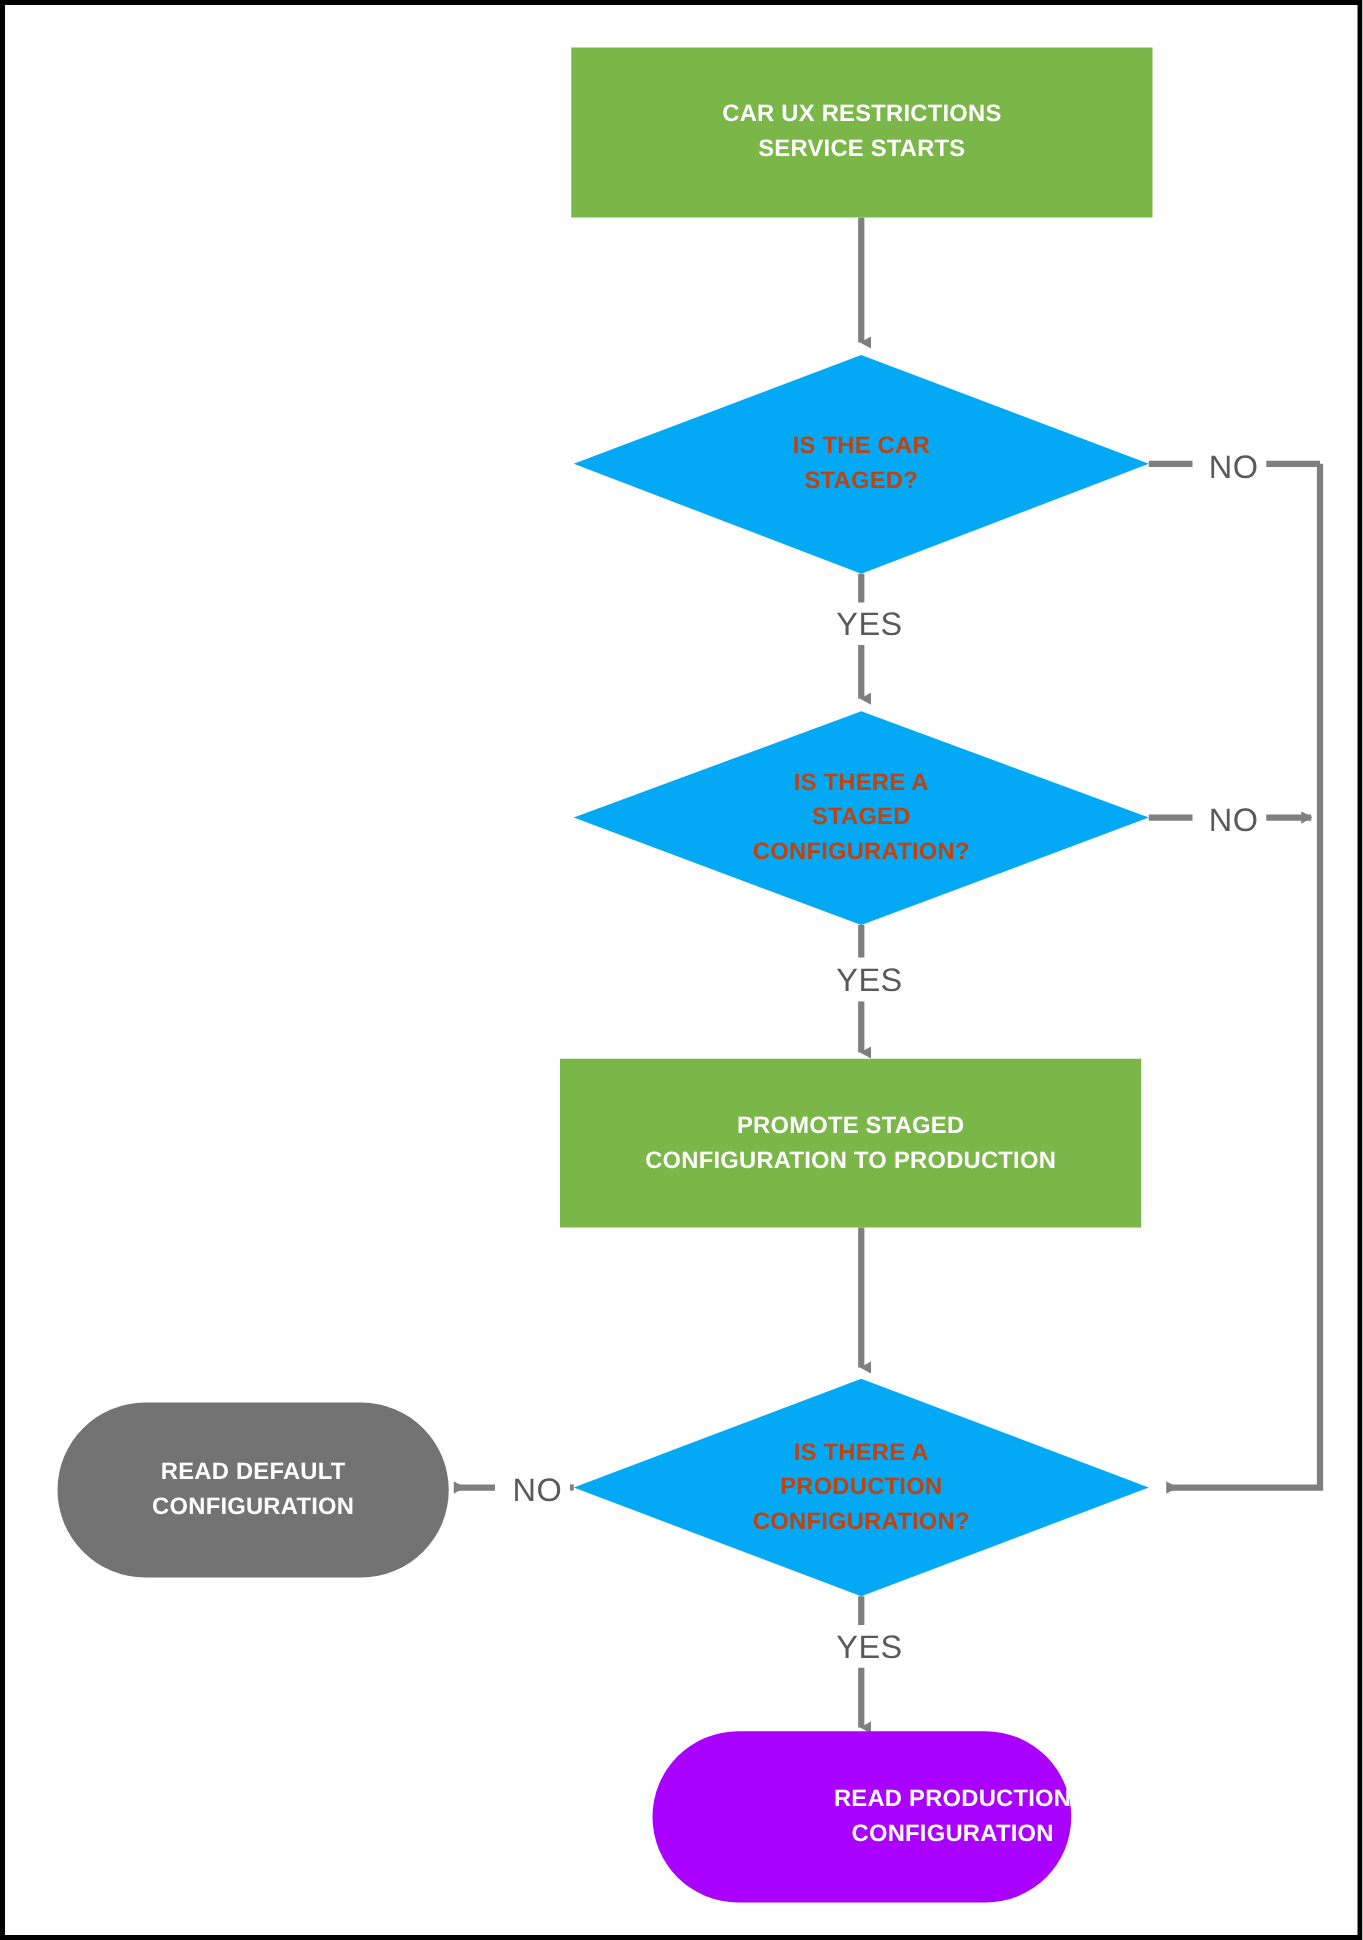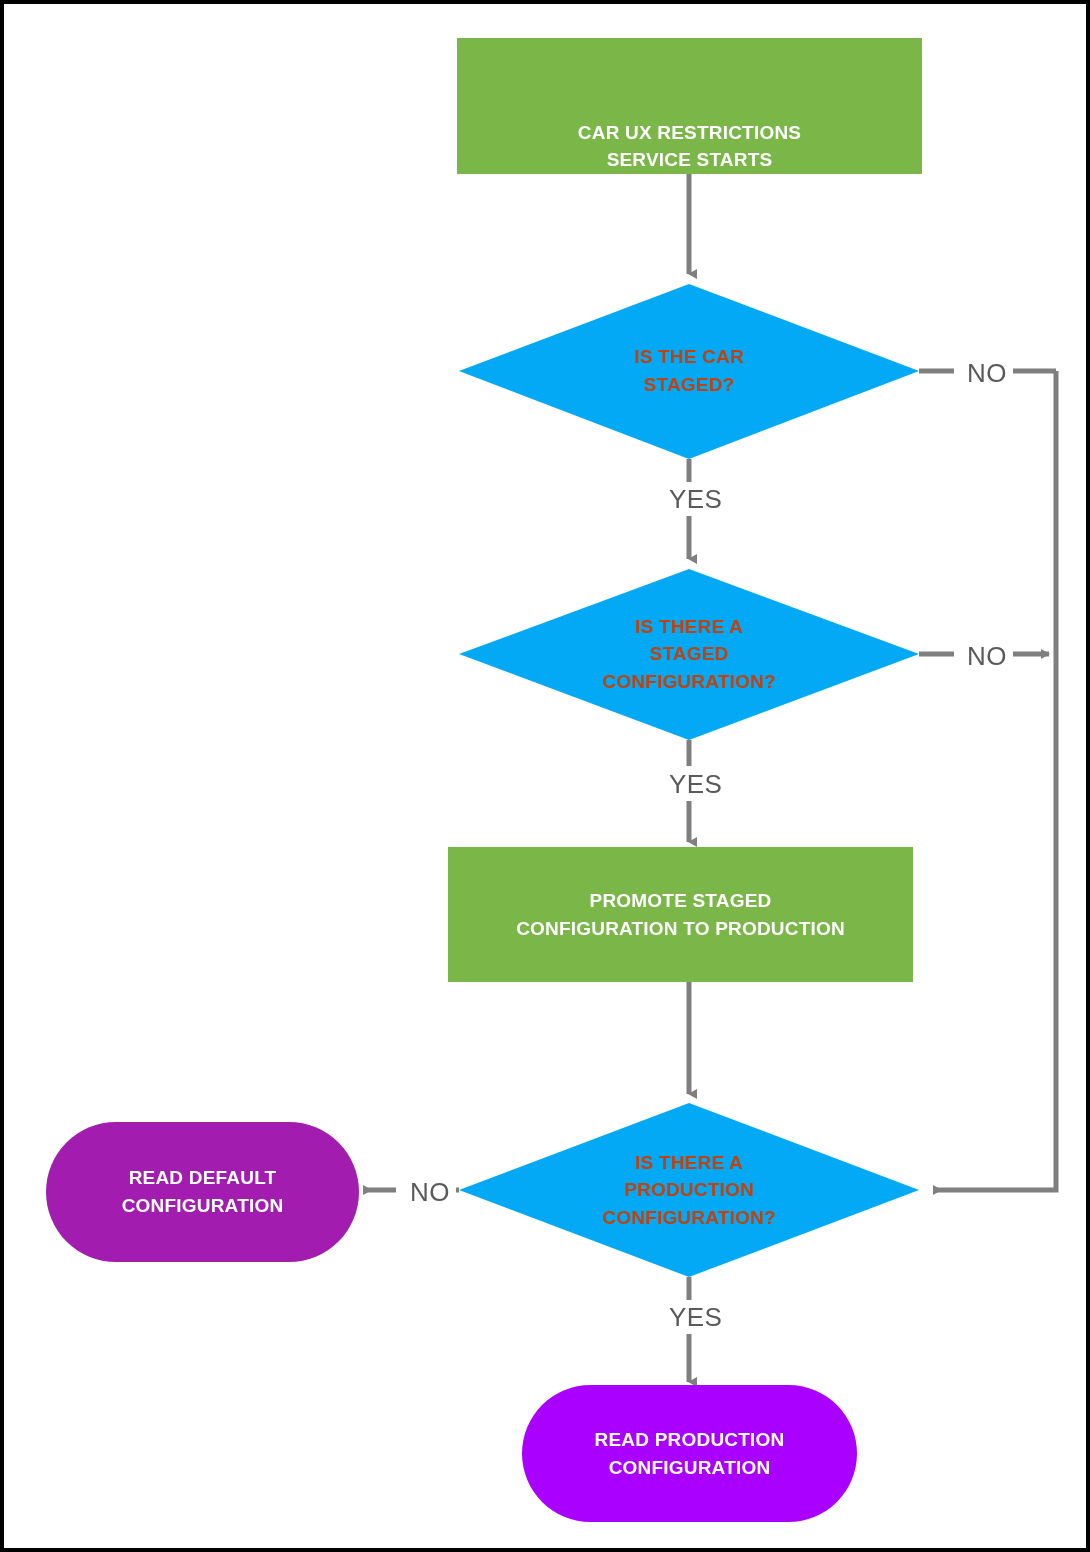--- a/index.html
+++ b/index.html
@@ -113,21 +113,21 @@
 
     <path d="M685,978 L685,1090" stroke="#7f7f7f" stroke-width="5" fill="none" marker-end="url(#arrow-down)"></path>
 
     <path d="M455,1186 L440,1186" stroke="#7f7f7f" stroke-width="5" fill="none"></path>
     <path d="M392,1186 L360,1186" stroke="#7f7f7f" stroke-width="5" fill="none" marker-end="url(#arrow-left)"></path>
 
     <path d="M685,1273 L685,1296" stroke="#7f7f7f" stroke-width="5" fill="none"></path>
     <path d="M685,1330 L685,1378" stroke="#7f7f7f" stroke-width="5" fill="none" marker-end="url(#arrow-down)"></path>
   </svg>
 
-  <div class="node node-process" style="left:453px; top:34px; width:465px; height:136px; background:#7AB648;align-items:flex-end;">
+  <div class="node node-process" style="left:453px; top:34px; width:465px; height:136px; background:#7AB648;">
     <div>
       <div>CAR UX RESTRICTIONS</div>
       <div>SERVICE STARTS</div>
     </div>
   </div>
 
   <div class="diamond-label" style="left:535px; top:330px; width:300px; height:74px;">
     <div>
       <div>IS THE CAR</div>
       <div>STAGED?</div>
@@ -150,28 +150,28 @@
   </div>
 
   <div class="diamond-label" style="left:515px; top:1134px; width:340px; height:104px;">
     <div>
       <div>IS THERE A</div>
       <div>PRODUCTION</div>
       <div>CONFIGURATION?</div>
     </div>
   </div>
 
-  <div class="node node-terminal" style="left:42px; top:1118px; width:313px; height:140px; background:#a21caf;">
+  <div class="node node-terminal" style="left:42px; top:1118px; width:313px; height:140px; background:#737373;">
     <div>
       <div>READ DEFAULT</div>
       <div>CONFIGURATION</div>
     </div>
   </div>
 
-  <div class="node node-terminal" style="left:518px; top:1381px; width:335px; height:137px; background:#AA00FF;">
+  <div class="node node-terminal" style="left:518px; top:1381px; width:335px; height:137px; background:#AA00FF;justify-content:flex-end;">
     <div>
       <div>READ PRODUCTION</div>
       <div>CONFIGURATION</div>
     </div>
   </div>
 
   <div class="edge-label" style="left:659px; top:479px;">YES</div>
 
   <div class="edge-label" style="left:957px; top:353px;">NO</div>
 

